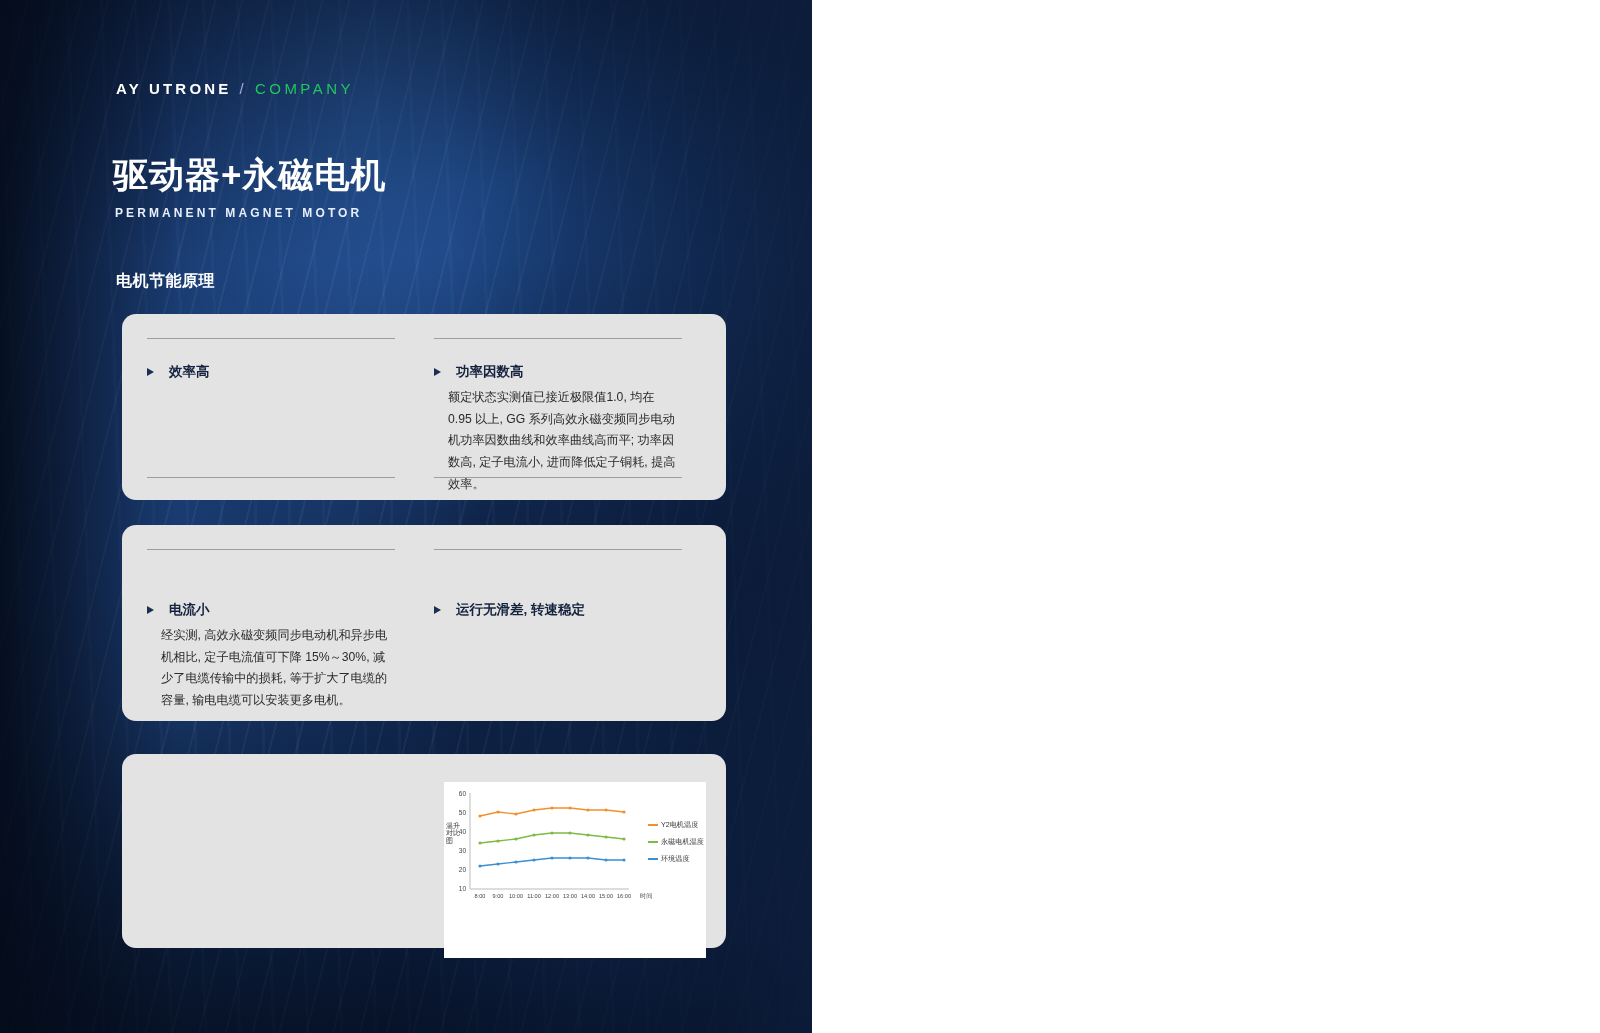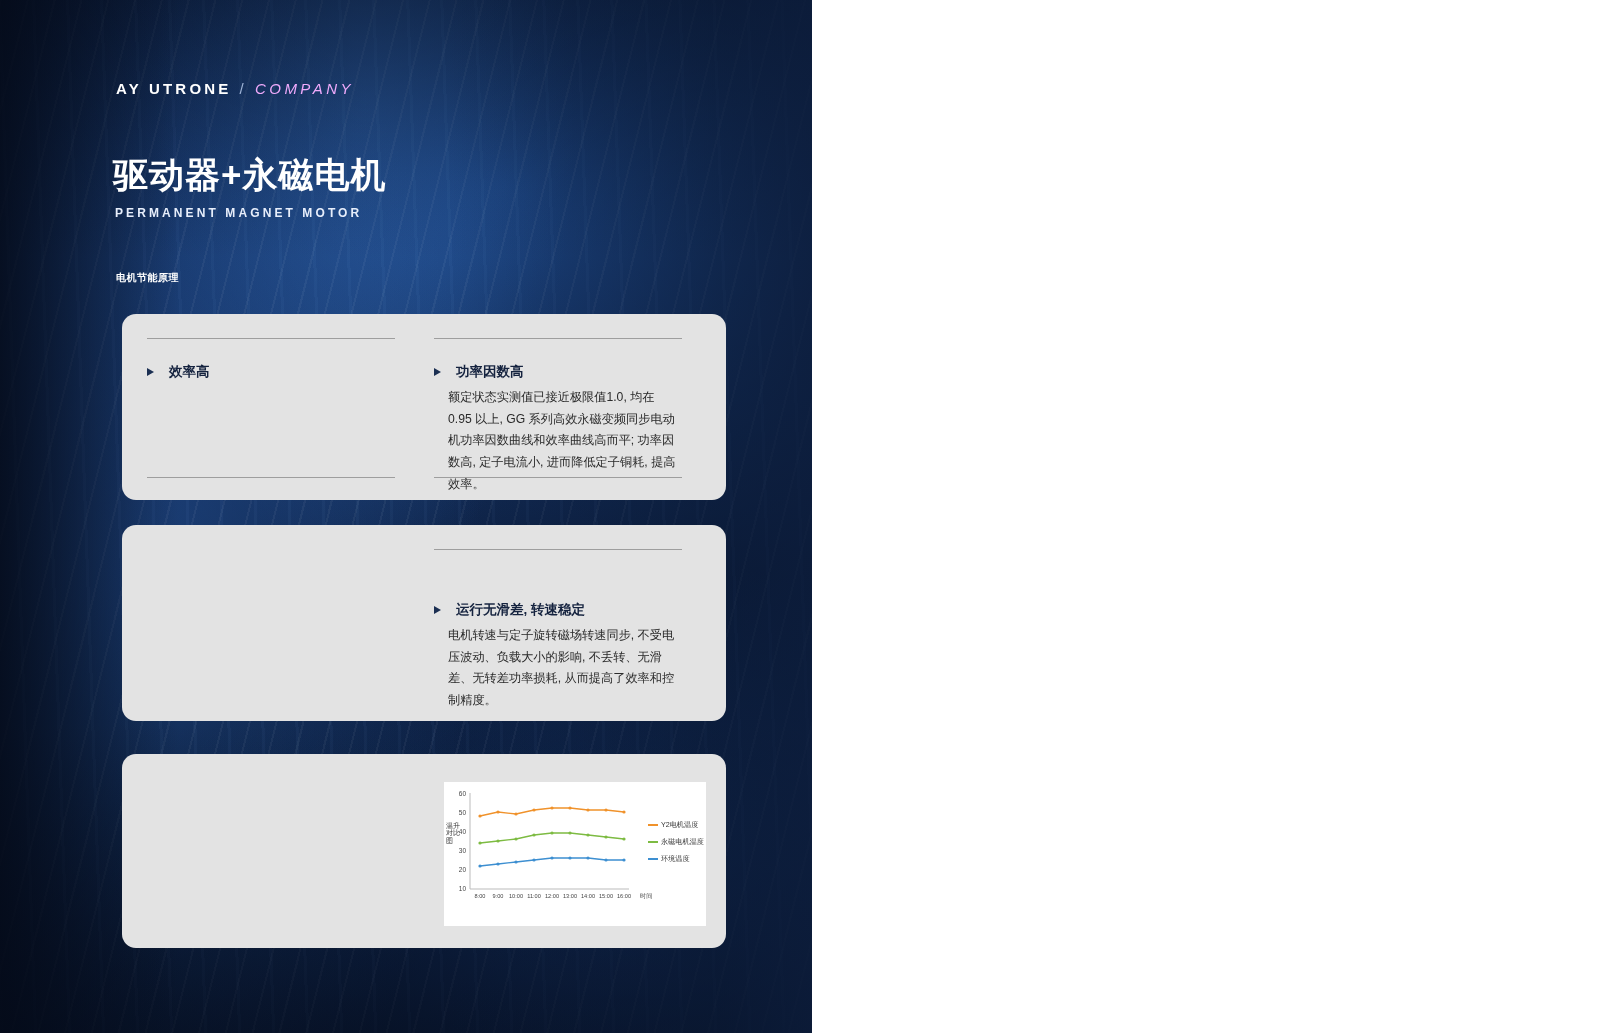--- a/index.html
+++ b/index.html
@@ -57,33 +57,33 @@
   }
   .bg-fade-right {
     background: linear-gradient(90deg, rgba(10,25,52,0) 55%, rgba(10,25,52,.55) 88%, rgba(12,28,58,.8) 100%);
   }
 
   .brand {
     position: absolute; left: 116px; top: 80px;
     color: #ffffff; font-size: 15px; letter-spacing: 3.2px; font-weight: 700;
   }
   .brand .sep { color: #9fb4d6; font-weight: 400; margin: 0 8px; }
-  .brand .co { color: #f0abfc; font-weight: 400; letter-spacing: 3.5px; font-style: italic; }
+  .brand .co { color: #22c55e; font-weight: 400; letter-spacing: 3.5px; }
 
   .ltitle-cn {
     position: absolute; left: 113px; top: 152px;
     color: #fff; font-size: 35px; font-weight: 700; letter-spacing: 1px;
   }
   .ltitle-en {
     position: absolute; left: 115px; top: 206px;
     color: #e7eefb; font-size: 12px; font-weight: 700; letter-spacing: 3.1px;
   }
   .lsub {
     position: absolute; left: 116px; top: 271px;
-    color: #fff; font-size: 10px; font-weight: 700; letter-spacing: .5px;
+    color: #fff; font-size: 16px; font-weight: 700; letter-spacing: .5px;
   }
 
   .card {
     position: absolute;
     background: #e3e3e3;
     border-radius: 14px;
     left: 122px; width: 604px;
   }
   .card.c1 { top: 314px; height: 186px; }
   .card.c2 { top: 525px; height: 196px; }
@@ -111,21 +111,21 @@
   .col-title { font-size: 13.5px; font-weight: 700; color: #15233f; }
   .col-body {
     font-size: 12.2px; line-height: 1.78; color: #2a2a2a;
     padding-left: 14px; padding-right: 4px;
   }
   .c2 .col, .c3 .col { top: 52px; }
   .c2 .col .rule, .c3 .col .rule { position: absolute; top: -28px; }
 
   
   .temp-chart {
-    position: absolute; left: 322px; top: 28px; width: 262px; height: 144px;
+    position: absolute; left: 322px; top: 28px; width: 262px; height: 176px;
     background: #fff;
   }
   .temp-ylabel {
     position: absolute; left: 2px; top: 40px; width: 14px;
     font-size: 7px; color: #333; line-height: 1.05; letter-spacing: 0;
   }
   .legend-t { position: absolute; right: 2px; top: 38px; font-size: 7.2px; color: #333; }
   .legend-t div { display: flex; align-items: center; gap: 3px; margin-bottom: 7px; }
   .legend-t i { display: block; width: 10px; height: 2px; }
 
@@ -171,27 +171,34 @@
         <div class="col-head">
           <span class="tri"></span>
           <span class="col-title">功率因数高</span>
         </div>
         <div class="col-body">额定状态实测值已接近极限值1.0, 均在0.95 以上, GG 系列高效永磁变频同步电动机功率因数曲线和效率曲线高而平; 功率因数高, 定子电流小, 进而降低定子铜耗, 提高效率。</div>
         <div class="rule bottom"></div>
       </div>
     </div>
 
     <div class="card c2">
+      <div class="col left-col">
+        <div class="rule"></div>
+        <div class="col-head">
+          <span class="tri"></span>
+          <span class="col-title">电流小</span>
+        </div>
+        <div class="col-body">经实测, 高效永磁变频同步电动机和异步电机相比, 定子电流值可下降 15%～30%, 减少了电缆传输中的损耗, 等于扩大了电缆的容量, 输电电缆可以安装更多电机。</div>
+      </div>
       <div class="col right-col">
         <div class="rule"></div>
         <div class="col-head">
           <span class="tri"></span>
           <span class="col-title">运行无滑差, 转速稳定</span>
         </div>
-        <div class="col-body">电机转速与定子旋转磁场转速同步, 不受电压波动、负载大小的影响, 不丢转、无滑差、无转差功率损耗, 从而提高了效率和控制精度。</div>
       </div>
     </div>
 
     <div class="card c3">
 
       <div class="temp-chart">
         <svg width="262" height="138" viewBox="0 0 262 138">
           <rect x="0" y="0" width="262" height="138" fill="#ffffff"></rect>
 
           <g fill="#444" font-size="6.5">

